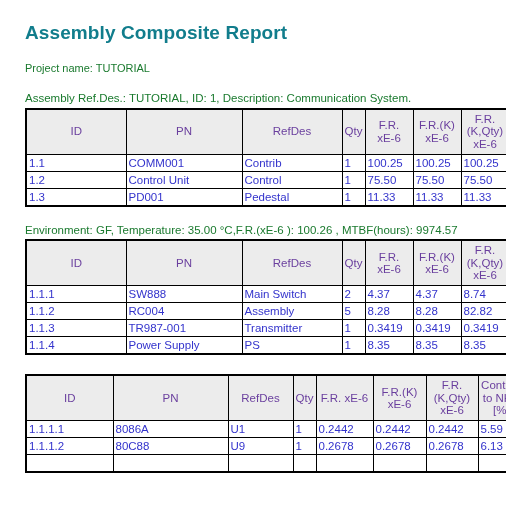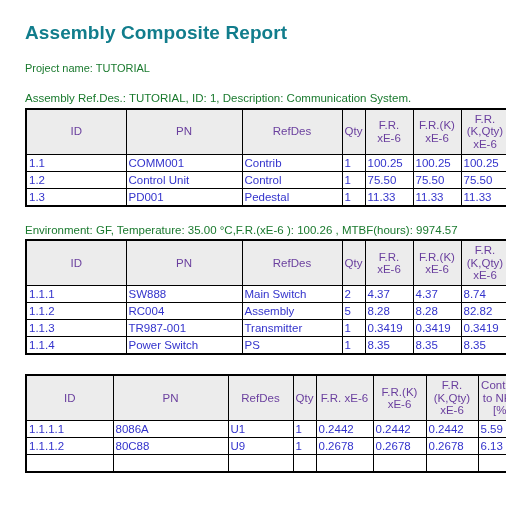--- a/index.html
+++ b/index.html
@@ -275,21 +275,21 @@
           <td>TR987-001</td>
           <td>Transmitter</td>
           <td>1</td>
           <td>0.3419</td>
           <td>0.3419</td>
           <td>0.3419</td>
           <td>0.34</td>
         </tr>
         <tr>
           <td>1.1.4</td>
-          <td>Power Switch</td>
+          <td>Power Supply</td>
           <td>PS</td>
           <td>1</td>
           <td>8.35</td>
           <td>8.35</td>
           <td>8.35</td>
           <td>8.33</td>
         </tr>
       </tbody>
     </table>
   </div>

